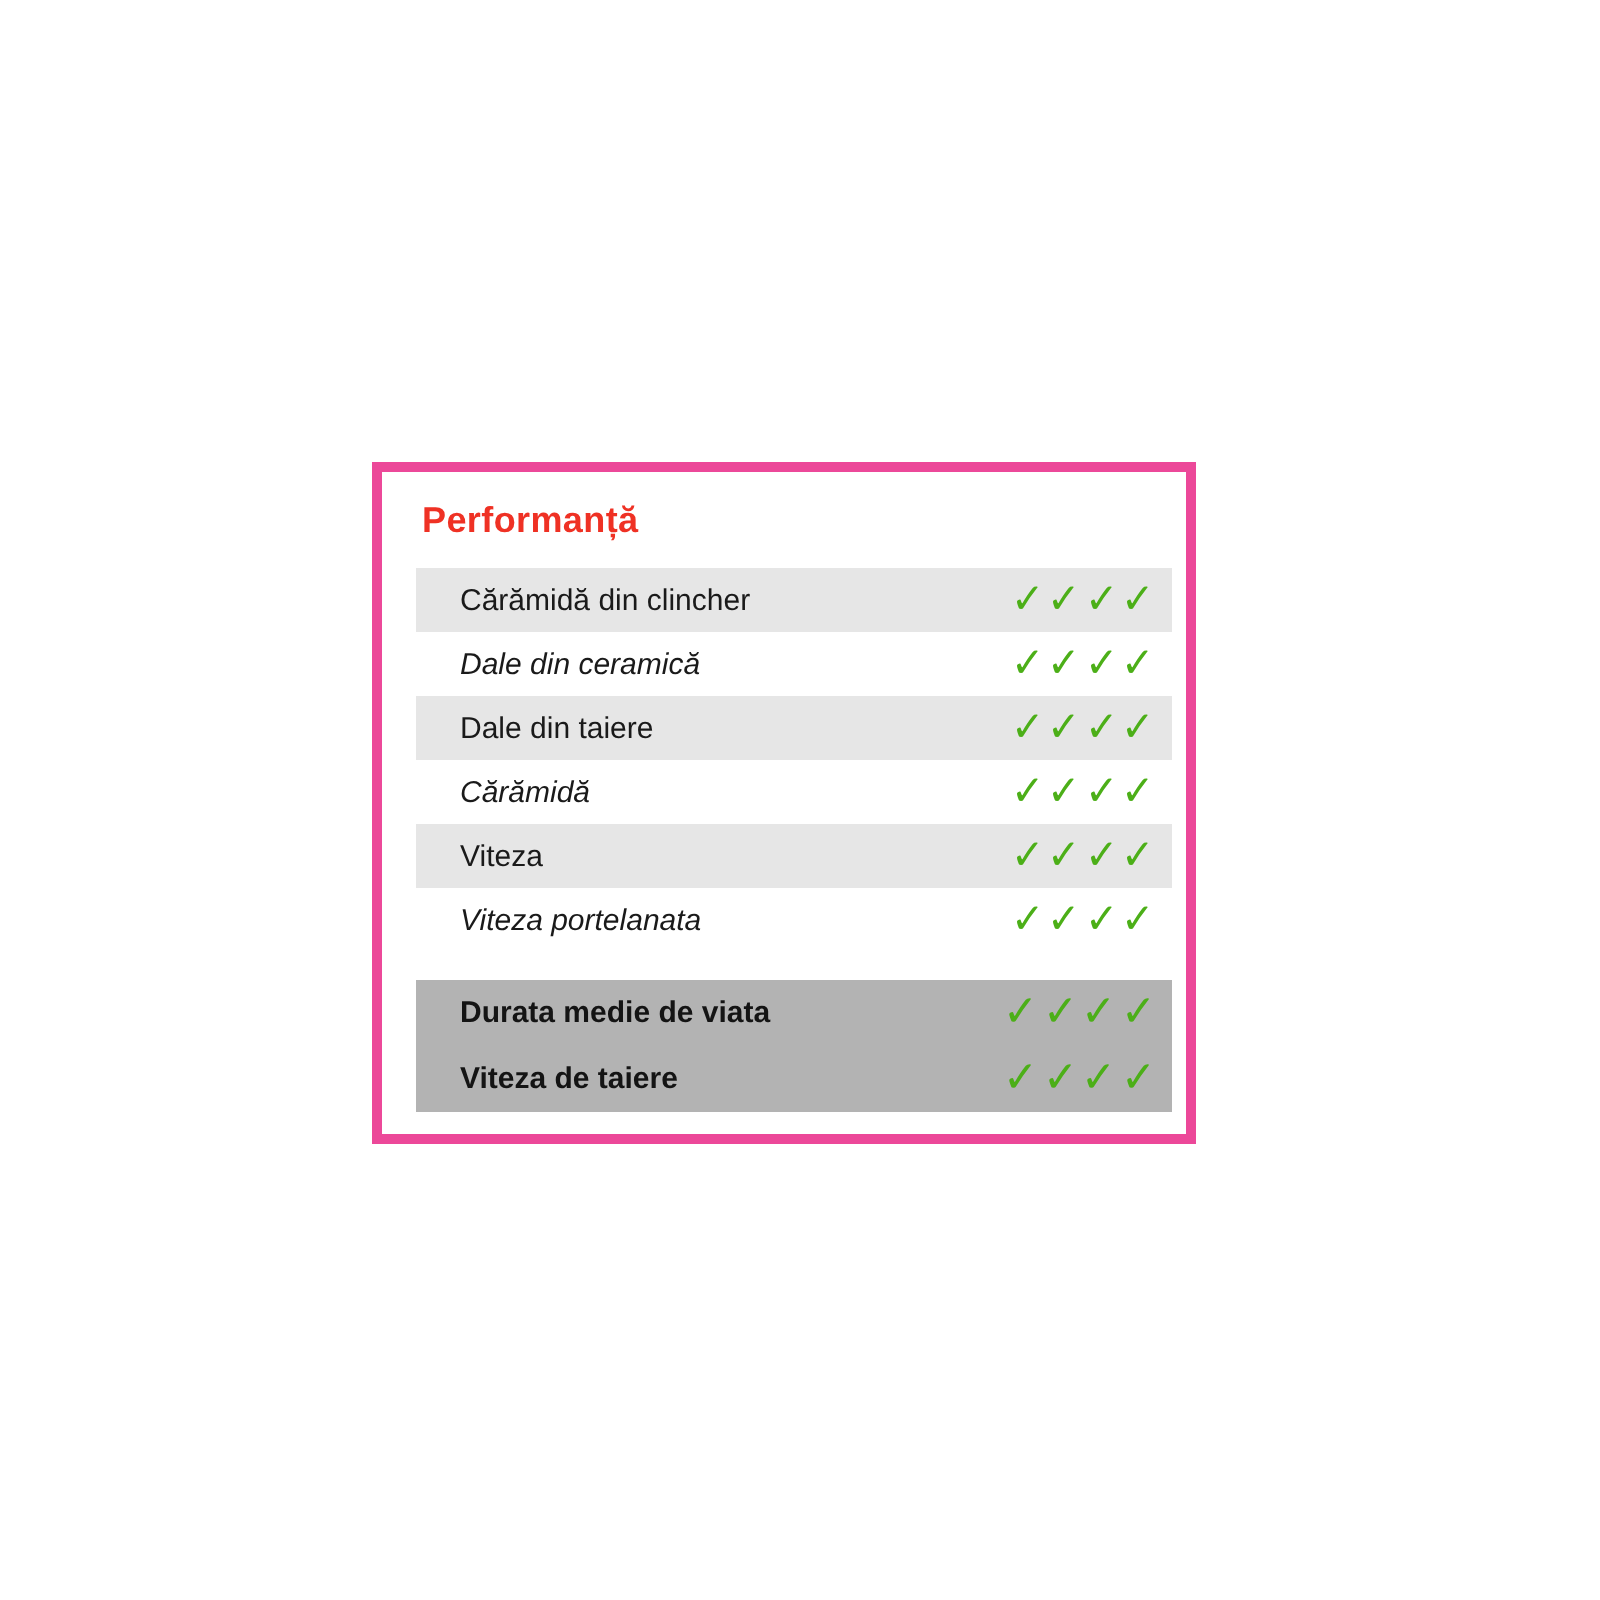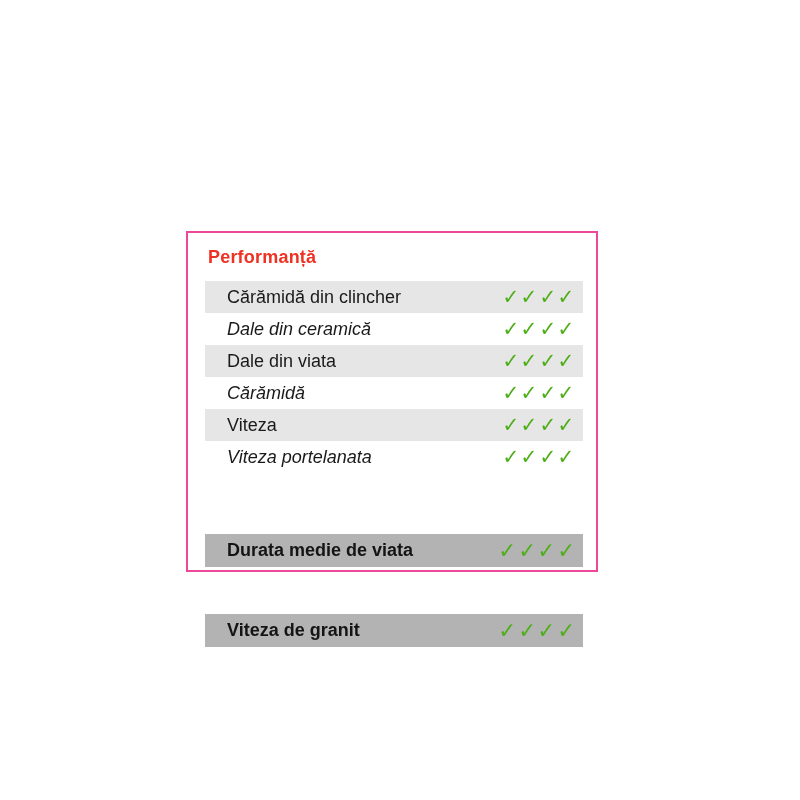--- a/index.html
+++ b/index.html
@@ -18,21 +18,21 @@
     background: #ffffff;
   }
 
   .panel {
     position: absolute;
     left: 186px;
     top: 231px;
     width: 412px;
     height: 341px;
     background: #ffffff;
-    border: 2px solid #ec4899;
+    border: 5px solid #ec4899;
     box-sizing: border-box;
   }
 
   .panel-title {
     position: absolute;
     left: 20px;
     top: 14px;
     font-size: 18px;
     font-weight: bold;
     color: #ef3124;
@@ -53,25 +53,24 @@
     align-items: center;
     box-sizing: border-box;
   }
 
   .row.shaded { background: #e6e6e6; }
   .row.plain  { background: #ffffff; font-style: italic; }
 
   .row.summary {
     background: #b3b3b3;
     height: 33px;
-    margin-top: 47px;
   }
 
   .row-label {
-    font-size: 18px;
+    font-size: 15px;
     color: #1a1a1a;
     padding-left: 22px;
     white-space: nowrap;
   }
 
   .row.summary .row-label {
     font-weight: bold;
     color: #141414;
   }
 
@@ -127,21 +126,21 @@
         <span class="row-label">Dale din ceramică</span>
         <span class="checks">
           <span class="check">✓</span>
           <span class="check">✓</span>
           <span class="check">✓</span>
           <span class="check">✓</span>
         </span>
       </div>
 
       <div class="row shaded">
-        <span class="row-label">Dale din viata</span>
+        <span class="row-label">Dale din taiere</span>
         <span class="checks">
           <span class="check">✓</span>
           <span class="check">✓</span>
           <span class="check">✓</span>
           <span class="check">✓</span>
         </span>
       </div>
 
       <div class="row plain">
         <span class="row-label">Cărămidă</span>
@@ -179,21 +178,21 @@
         <span class="row-label">Durata medie de viata</span>
         <span class="checks">
           <span class="check">✓</span>
           <span class="check">✓</span>
           <span class="check">✓</span>
           <span class="check">✓</span>
         </span>
       </div>
 
       <div class="row summary">
-        <span class="row-label">Viteza de granit</span>
+        <span class="row-label">Viteza de taiere</span>
         <span class="checks">
           <span class="check">✓</span>
           <span class="check">✓</span>
           <span class="check">✓</span>
           <span class="check">✓</span>
         </span>
       </div>
 
     </div>
   </div>

